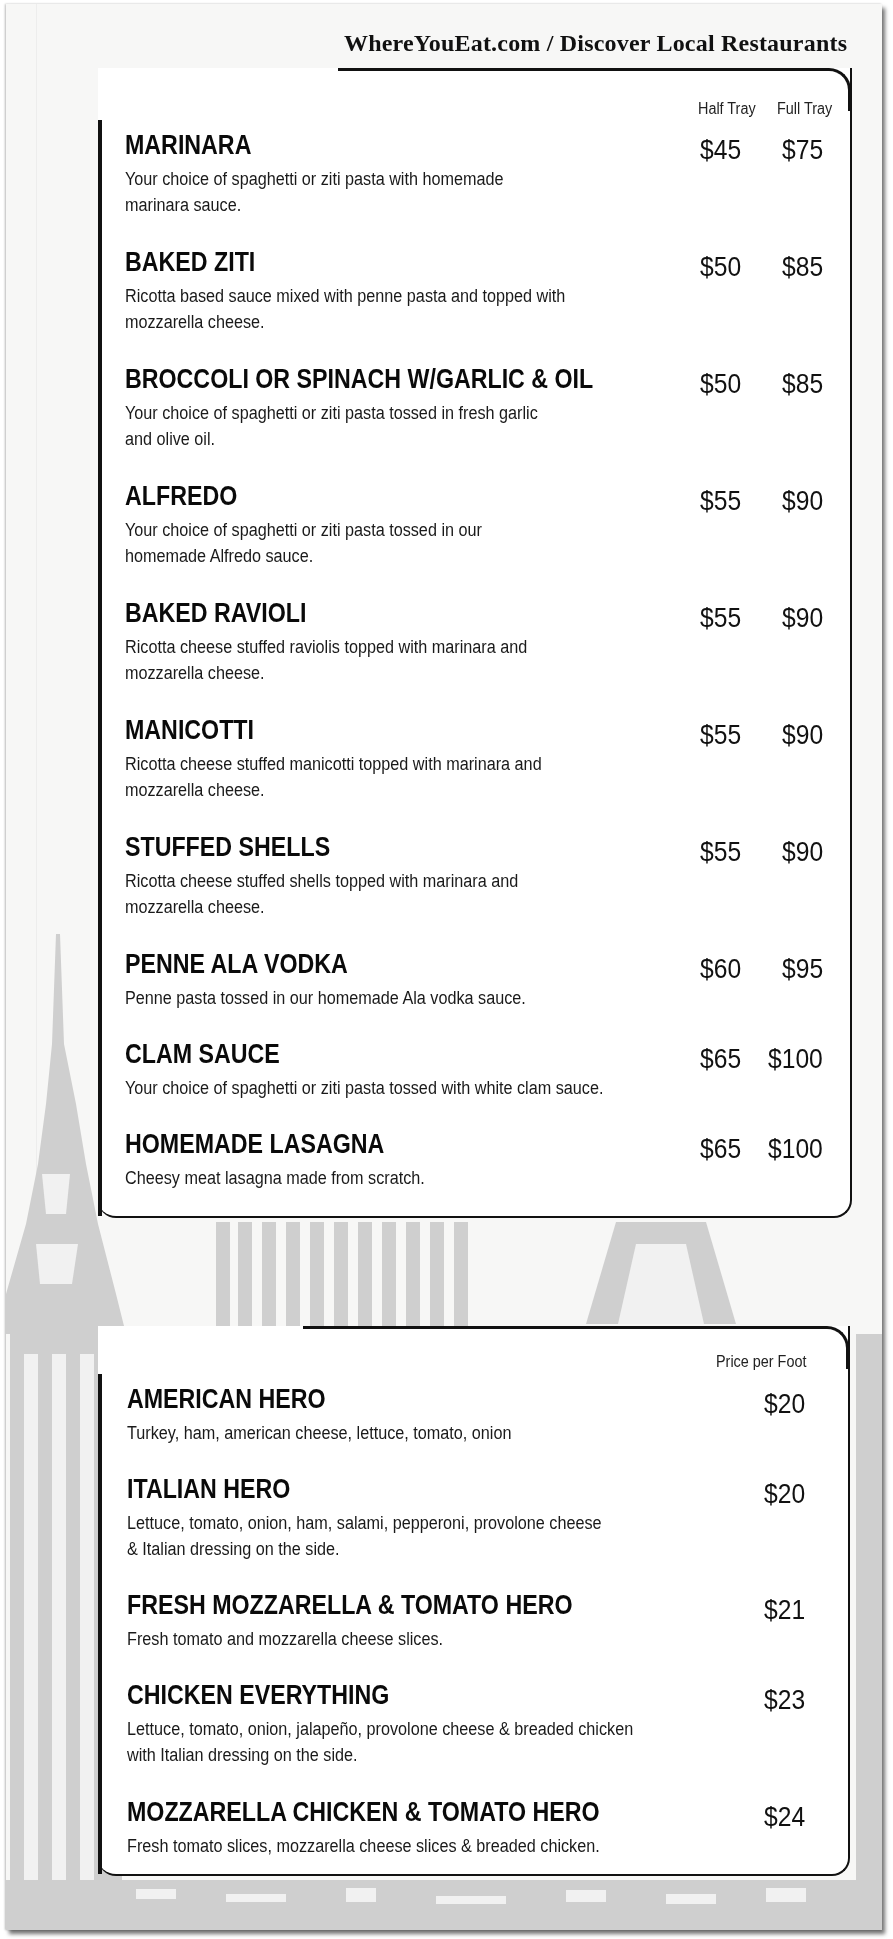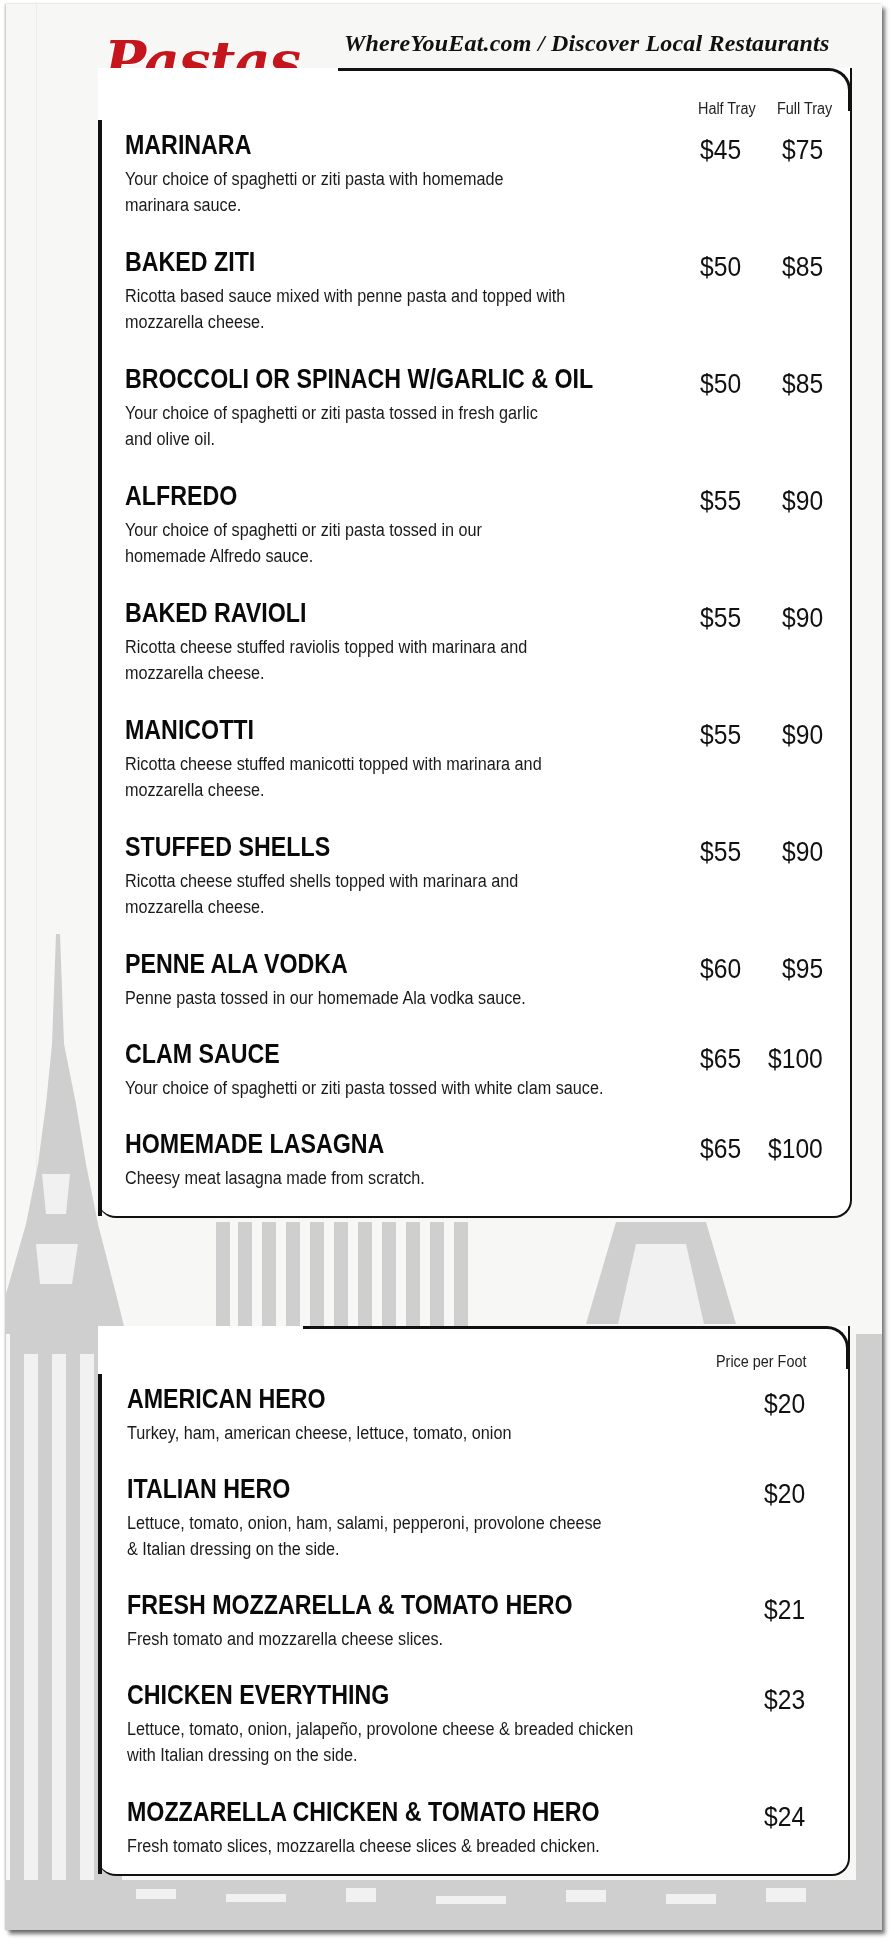--- a/index.html
+++ b/index.html
@@ -15,21 +15,21 @@
     box-shadow: 3px 4px 4px rgba(0,0,0,0.55), -1px 0 2px rgba(0,0,0,0.25);
     overflow:hidden;
   }
   .fold {
     position:absolute; top:0; bottom:0; left:30px; width:2px;
     background:linear-gradient(to right, rgba(0,0,0,0.06), rgba(255,255,255,0.6));
   }
   .skyline { position:absolute; left:0; top:0; width:876px; height:1926px; }
   .site-header {
     position:absolute; left:338px; top:26px; width:530px;
-    font-family:"Liberation Serif", serif; font-style:italic; font-weight:bold;
+    font-family:"Liberation Serif", serif; font-weight:bold;
     font-size:24px; color:#111; white-space:nowrap; letter-spacing:0.2px;
   }
   .section-title {
     position:absolute;
     font-family:"DejaVu Serif", serif; font-style:italic; font-weight:bold;
     color:#c4161c; letter-spacing:-1px;
     text-shadow: 1px 1px 0 #fff, -1px 0 0 #fff;
   }
   .card {
     position:absolute; background:#ffffff;
@@ -99,21 +99,20 @@
         <rect x="430" y="1892" width="70" height="8"></rect>
         <rect x="560" y="1886" width="40" height="12"></rect>
         <rect x="660" y="1890" width="50" height="10"></rect>
         <rect x="760" y="1884" width="40" height="14"></rect>
       </g>
     </g>
   </svg>
 
   <div class="site-header">WhereYouEat.com / Discover Local Restaurants</div>
 
-  <div class="section-title" style="left:98px; top:24px; font-size:56px;">Pastas</div>
 
   <div class="card" style="left:92px; top:64px; width:752px; height:1148px;"></div>
   <div class="card-topline" style="left:332px; top:64px; width:510px; height:40px;"></div>
   <div class="card-leftline" style="left:92px; top:116px; height:1096px;"></div>
 
   <div class="col-head" style="left:692px; top:96px;">Half Tray</div>
   <div class="col-head" style="left:771px; top:96px;">Full Tray</div>
 
   <div>
     <div>

